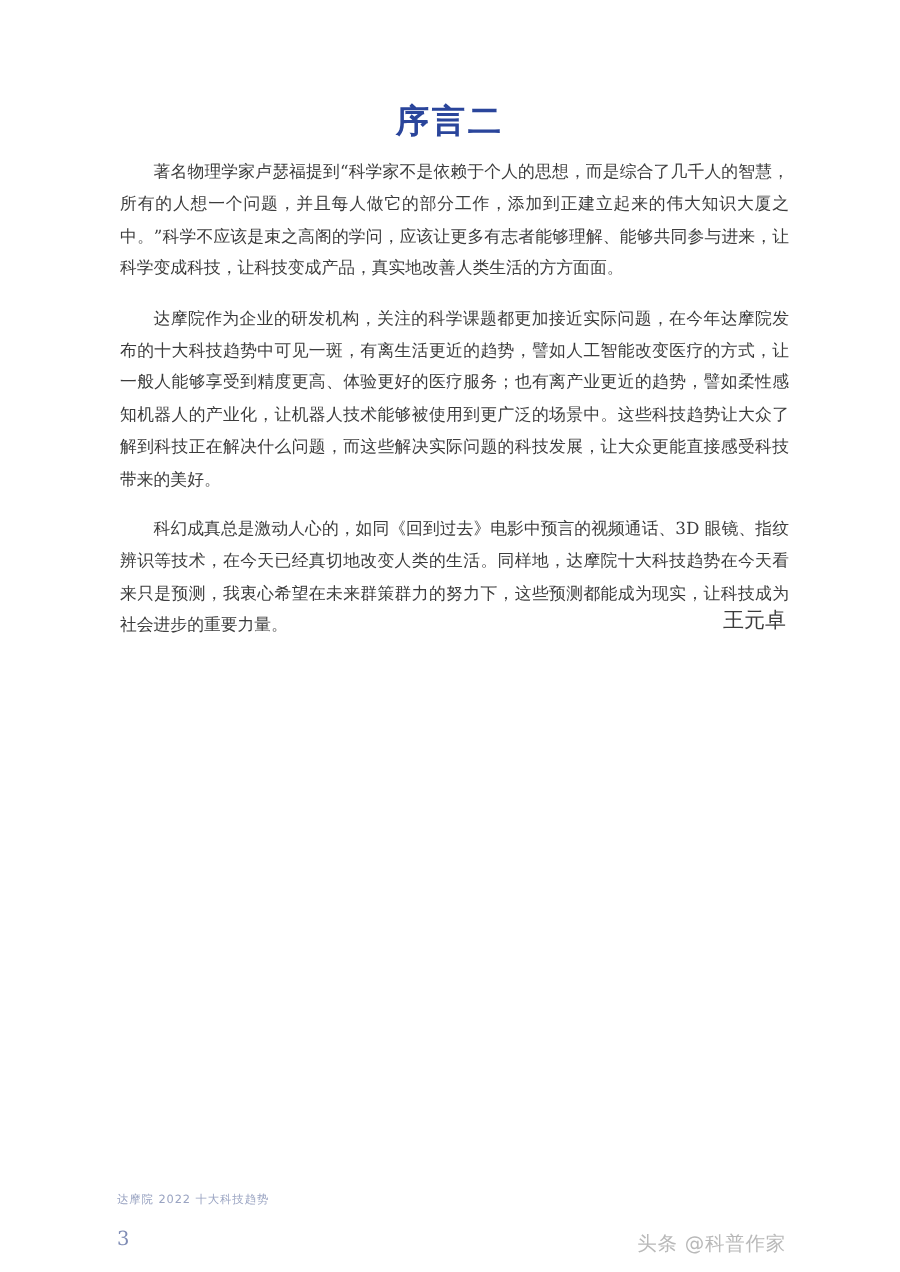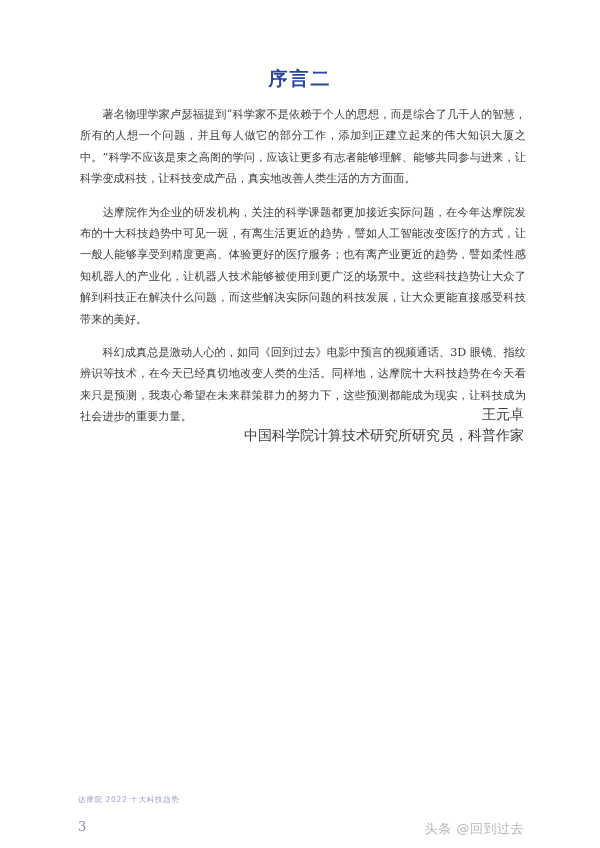--- a/index.html
+++ b/index.html
@@ -23,21 +23,21 @@
     background: #ffffff;
   }
 
   
   .doc-title {
     position: absolute;
     top: 66px;
     left: 0;
     width: 600px;
     text-align: center;
-    font-size: 19px;
+    font-size: 22px;
     font-weight: 700;
     letter-spacing: 2px;
     color: #2a459b;
     font-family: "DejaVu Serif", "Liberation Serif", serif;
   }
 
   
   .body-col {
     position: absolute;
     top: 104px;
@@ -121,23 +121,22 @@
   <div class="doc-title">序言二</div>
 
   <div class="body-col">
     <p class="para">著名物理学家卢瑟福提到“科学家不是依赖于个人的思想，而是综合了几千人的智慧，所有的人想一个问题，并且每人做它的部分工作，添加到正建立起来的伟大知识大厦之中。”科学不应该是束之高阁的学问，应该让更多有志者能够理解、能够共同参与进来，让科学变成科技，让科技变成产品，真实地改善人类生活的方方面面。</p>
     <p class="para">达摩院作为企业的研发机构，关注的科学课题都更加接近实际问题，在今年达摩院发布的十大科技趋势中可见一斑，有离生活更近的趋势，譬如人工智能改变医疗的方式，让一般人能够享受到精度更高、体验更好的医疗服务；也有离产业更近的趋势，譬如柔性感知机器人的产业化，让机器人技术能够被使用到更广泛的场景中。这些科技趋势让大众了解到科技正在解决什么问题，而这些解决实际问题的科技发展，让大众更能直接感受科技带来的美好。</p>
     <p class="para">科幻成真总是激动人心的，如同《回到过去》电影中预言的视频通话、3D 眼镜、指纹辨识等技术，在今天已经真切地改变人类的生活。同样地，达摩院十大科技趋势在今天看来只是预测，我衷心希望在未来群策群力的努力下，这些预测都能成为现实，让科技成为社会进步的重要力量。</p>
   </div>
 
   <div class="signature">
     <span class="sig-name">王元卓</span>
-    <span class="sig-role">中国科学院计算技术研究所研究员，科普作家</span>
   </div>
 
   <div class="footer">
     <span class="footer-label">达摩院 2022 十大科技趋势</span>
     <span class="footer-pageno">3</span>
   </div>
 
-  <div class="watermark">头条 @回到过去</div>
+  <div class="watermark">头条 @科普作家</div>
 
 </div>
 
 </body></html>

